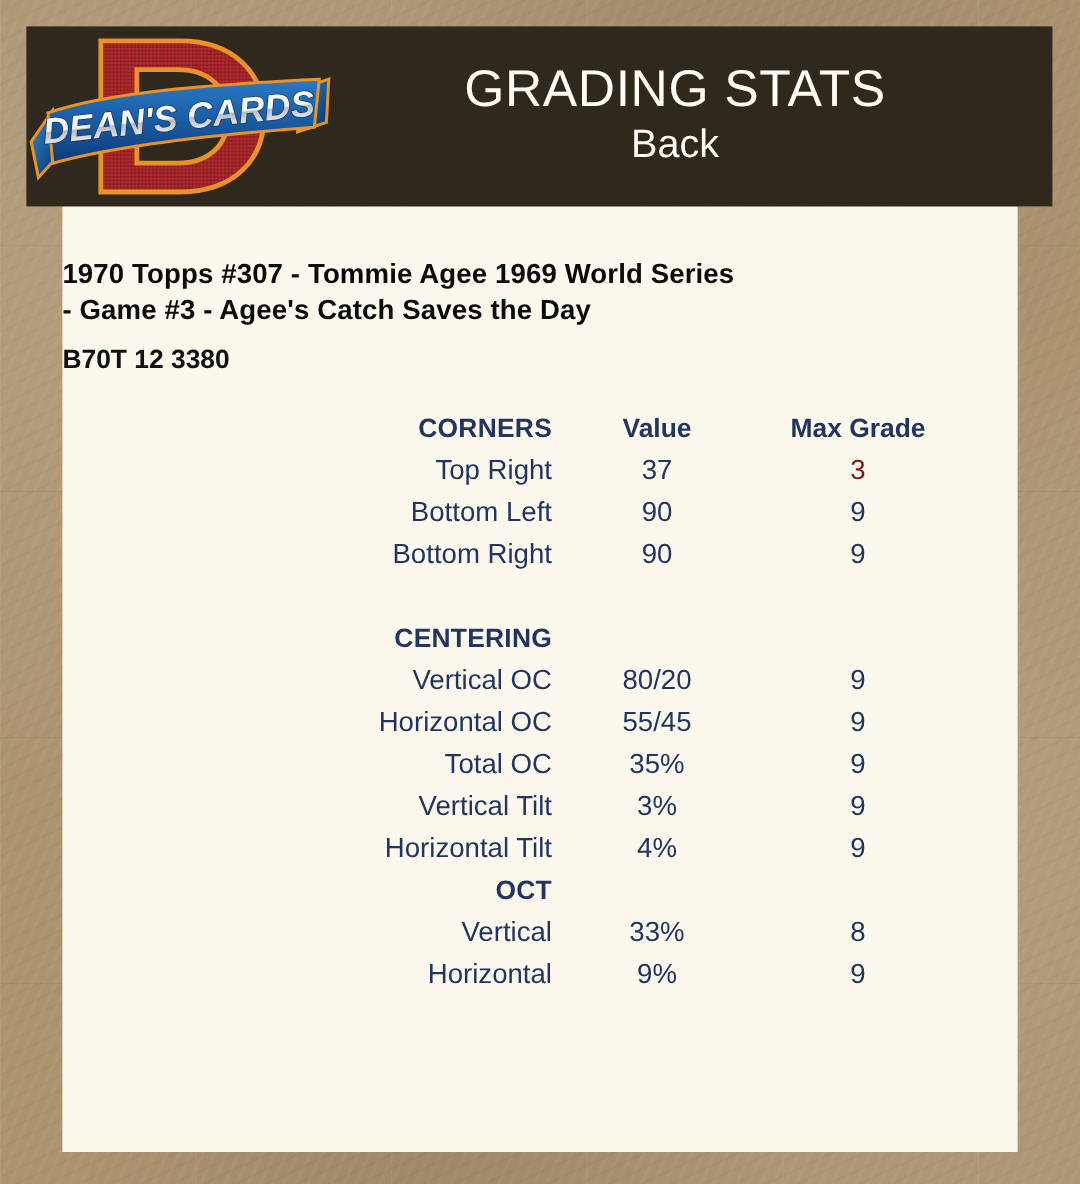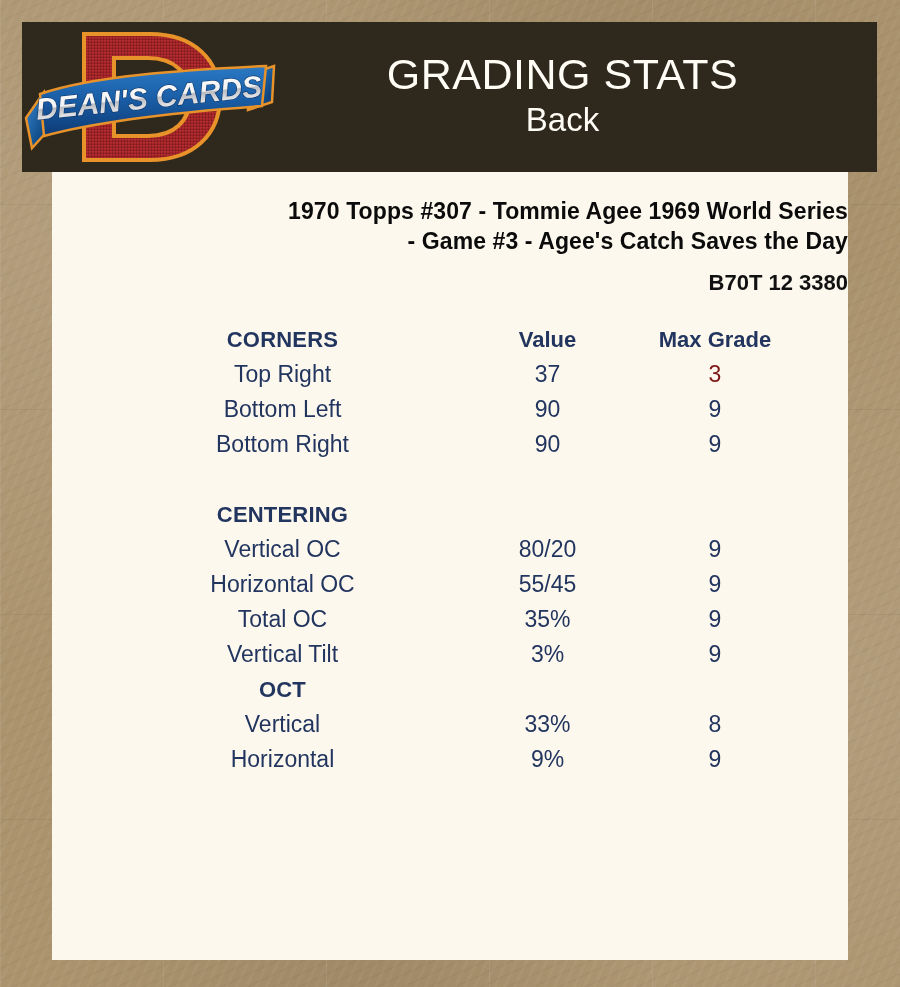--- a/index.html
+++ b/index.html
@@ -86,22 +86,22 @@
     left: 52px;
     top: 172px;
     width: 796px;
     height: 788px;
     background: #fdf8ee;
     z-index: 2;
   }
 
   
   #card-title-block {
-    text-align: right;
-    padding-top: 24px;
+    text-align: left;
+    padding-top: 41px;
     color: #0b0b0b;
   }
   .card-title-line {
     font-size: 23px;
     font-weight: bold;
     line-height: 30px;
     letter-spacing: 0.1px;
   }
   #card-code {
     font-size: 22px;
@@ -117,21 +117,21 @@
     width: 690px;
     border-collapse: collapse;
     color: #22355f;
   }
   #stats-table td {
     padding: 0;
     vertical-align: baseline;
     line-height: 35px;
     height: 35px;
   }
-  .col-label { width: 355px; text-align: center; }
+  .col-label { width: 355px; text-align: right; }
   .col-value { width: 175px; text-align: center; }
   .col-grade { width: 160px; text-align: center; }
 
   .section-row .col-label {
     font-size: 22px;
     font-weight: bold;
     padding-left: 14px;
     letter-spacing: 0.2px;
   }
   .section-row .col-value,
@@ -269,20 +269,25 @@
         <tr class="data-row">
           <td class="col-label">Total OC</td>
           <td class="col-value">35%</td>
           <td class="col-grade">9</td>
         </tr>
         <tr class="data-row">
           <td class="col-label">Vertical Tilt</td>
           <td class="col-value">3%</td>
           <td class="col-grade">9</td>
         </tr>
+        <tr class="data-row">
+          <td class="col-label">Horizontal Tilt</td>
+          <td class="col-value">4%</td>
+          <td class="col-grade">9</td>
+        </tr>
         <tr class="section-row">
           <td class="col-label">OCT</td>
           <td class="col-value"></td>
           <td class="col-grade"></td>
         </tr>
         <tr class="data-row">
           <td class="col-label">Vertical</td>
           <td class="col-value">33%</td>
           <td class="col-grade">8</td>
         </tr>

